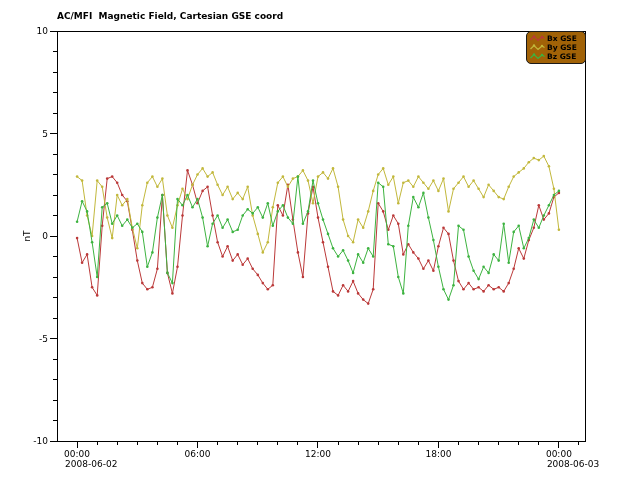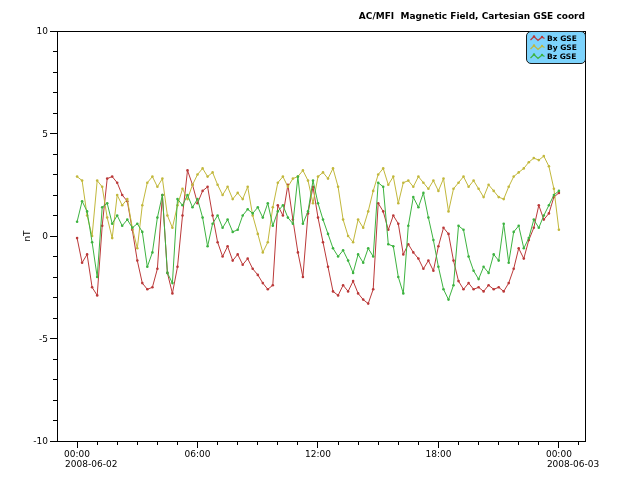--- a/index.html
+++ b/index.html
@@ -1,31 +1,31 @@
 <!DOCTYPE html>
 <html><head>
 <meta charset="utf-8">
 <style>
   html,body{margin:0;padding:0;background:#fff;}
   #figure{
     position:relative;width:640px;height:480px;background:#ffffff;
     font-family:"DejaVu Sans","Liberation Sans",sans-serif;color:#000;overflow:hidden;
   }
   #chart-title{
-    position:absolute;left:57px;top:11px;width:528px;text-align:right;
+    position:absolute;left:57px;top:11px;width:528px;text-align:left;
     font-size:9px;font-weight:bold;white-space:pre;color:#000;
   }
   #plot-svg{position:absolute;left:0;top:0;}
   #y-axis-label{
     position:absolute;left:27px;top:236px;transform:translate(-50%,-50%) rotate(-90deg);
     font-size:9px;color:#000;
   }
   #legend{
     position:absolute;left:526px;top:31px;width:60px;
-    background:#7dd3fc;border:1px solid #1a1a1a;border-radius:5px;
+    background:#a16207;border:1px solid #1a1a1a;border-radius:5px;
     padding:2px 3px 2px 3px;box-sizing:border-box;
   }
   .legend-row{display:flex;align-items:center;height:9px;}
   .legend-swatch{width:15px;height:8px;margin-right:2px;flex:0 0 auto;}
   .legend-label{font-size:7.5px;font-weight:bold;line-height:9px;white-space:nowrap;color:#000;}
 </style>
 </head>
 <body>
 
 <div id="figure">

